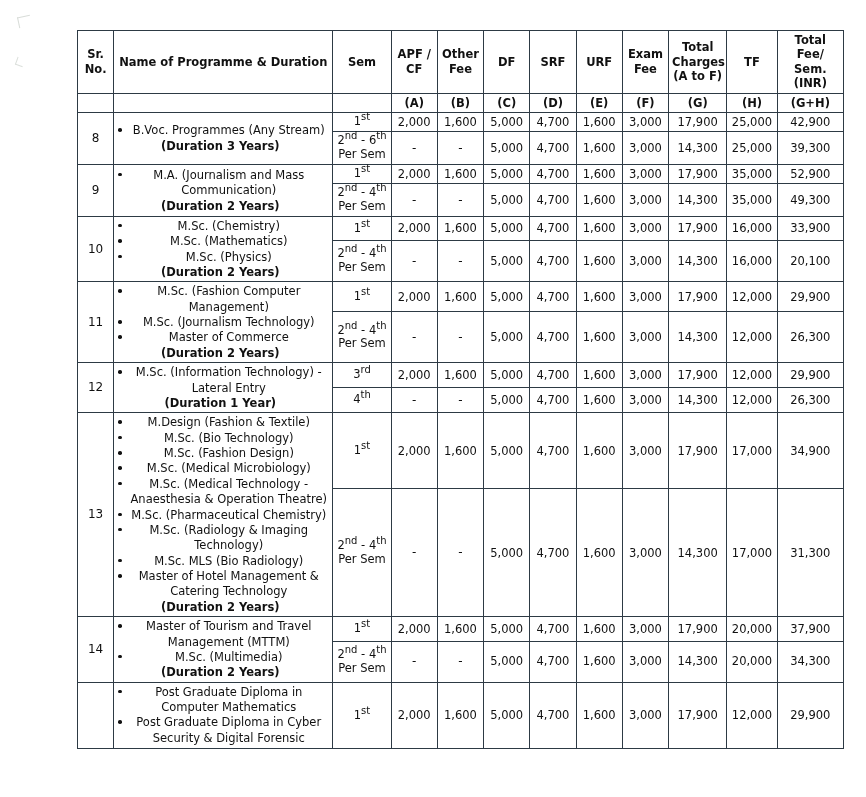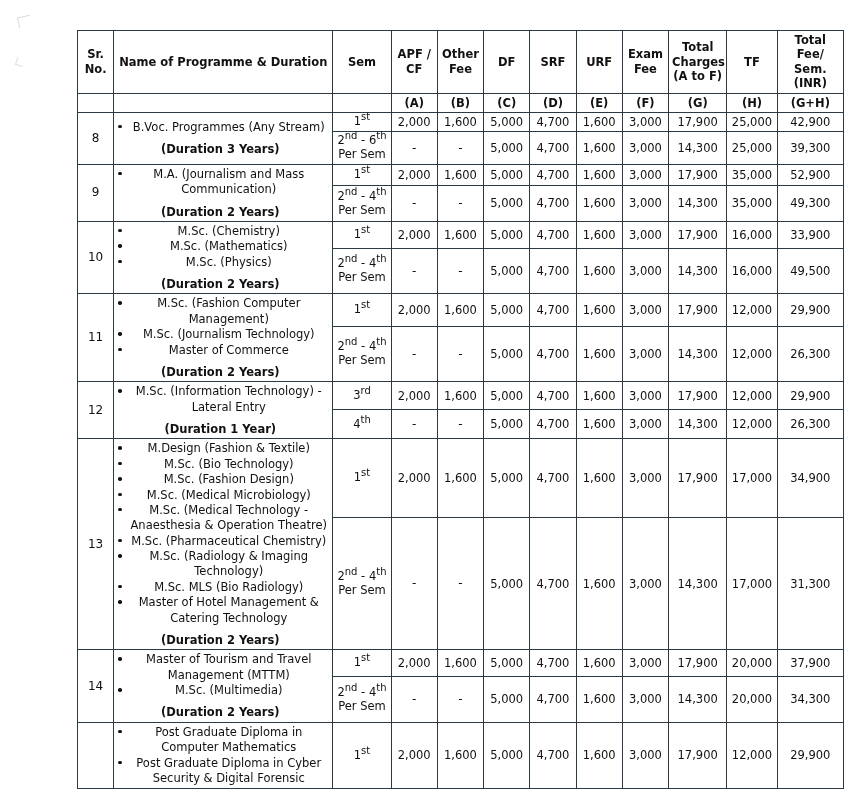--- a/index.html
+++ b/index.html
@@ -105,21 +105,21 @@
   .prog-list li.nobullet {
     padding-left: 11px;
   }
   .prog-list li.nobullet:before {
     display: none;
   }
   .duration {
     font-weight: bold;
     display: block;
     text-align: center;
-    margin-top: 8px;
+    margin-top: 0px;
     padding-right: 6px;
   }
   .sem-cell {
     font-size: 11.5px;
     line-height: 1.2;
   }
   sup {
     font-size: 10px;
     vertical-align: super;
     line-height: 0;
@@ -291,21 +291,21 @@
         <tr>
           <td class="sem-cell">2<sup>nd</sup> - 4<sup>th</sup><br>Per Sem</td>
           <td class="dash">-</td>
           <td class="dash">-</td>
           <td>5,000</td>
           <td>4,700</td>
           <td>1,600</td>
           <td>3,000</td>
           <td>14,300</td>
           <td>16,000</td>
-          <td>49,500</td>
+          <td>20,100</td>
         </tr>
         <tr>
           <td class="sr-cell" rowspan="2">11</td>
           <td class="name-cell" rowspan="2">
             <ul class="prog-list">
               <li>M.Sc. (Fashion Computer</li>
               <li class="nobullet">Management)</li>
               <li>M.Sc. (Journalism Technology)</li>
               <li>Master of Commerce</li>
             </ul>

